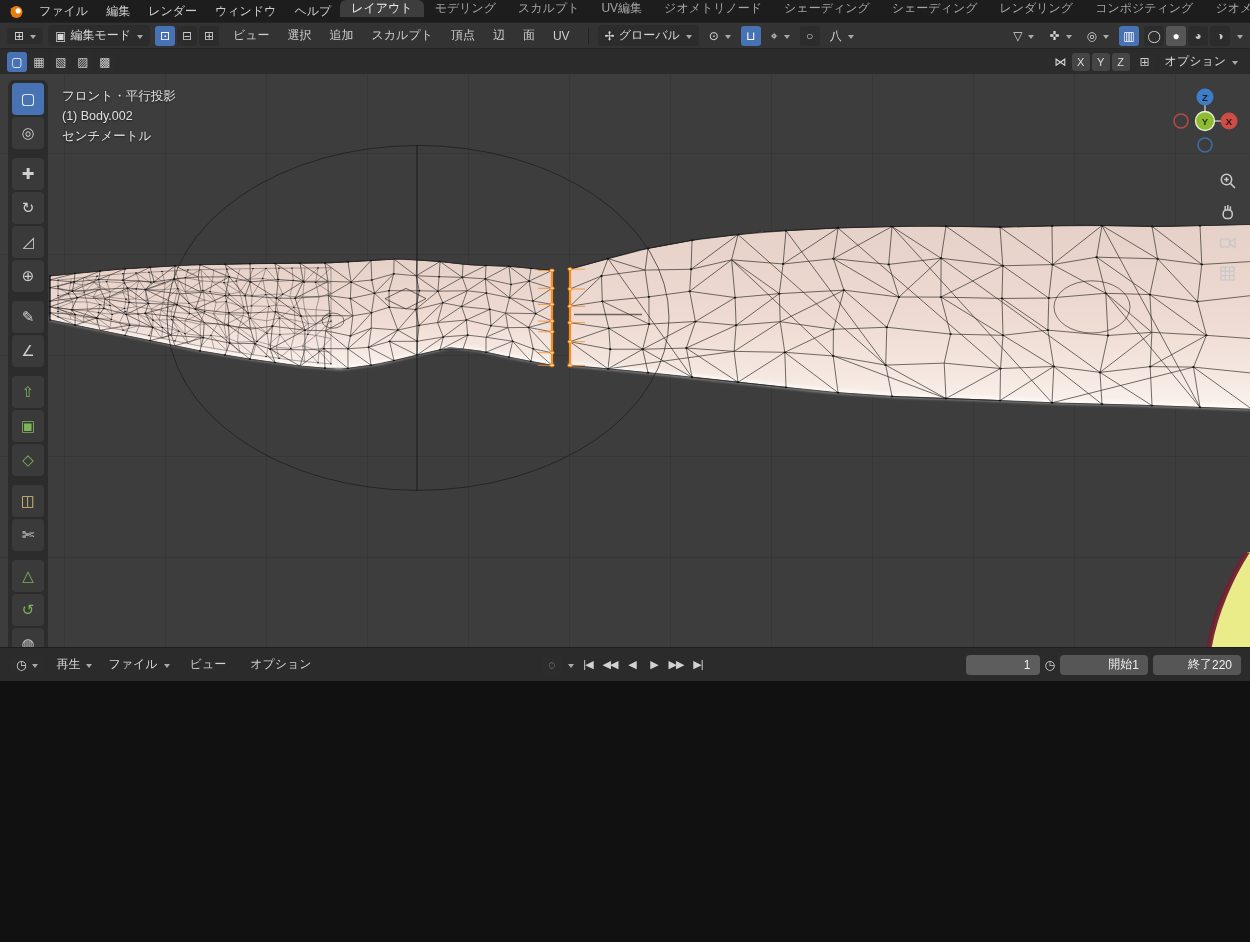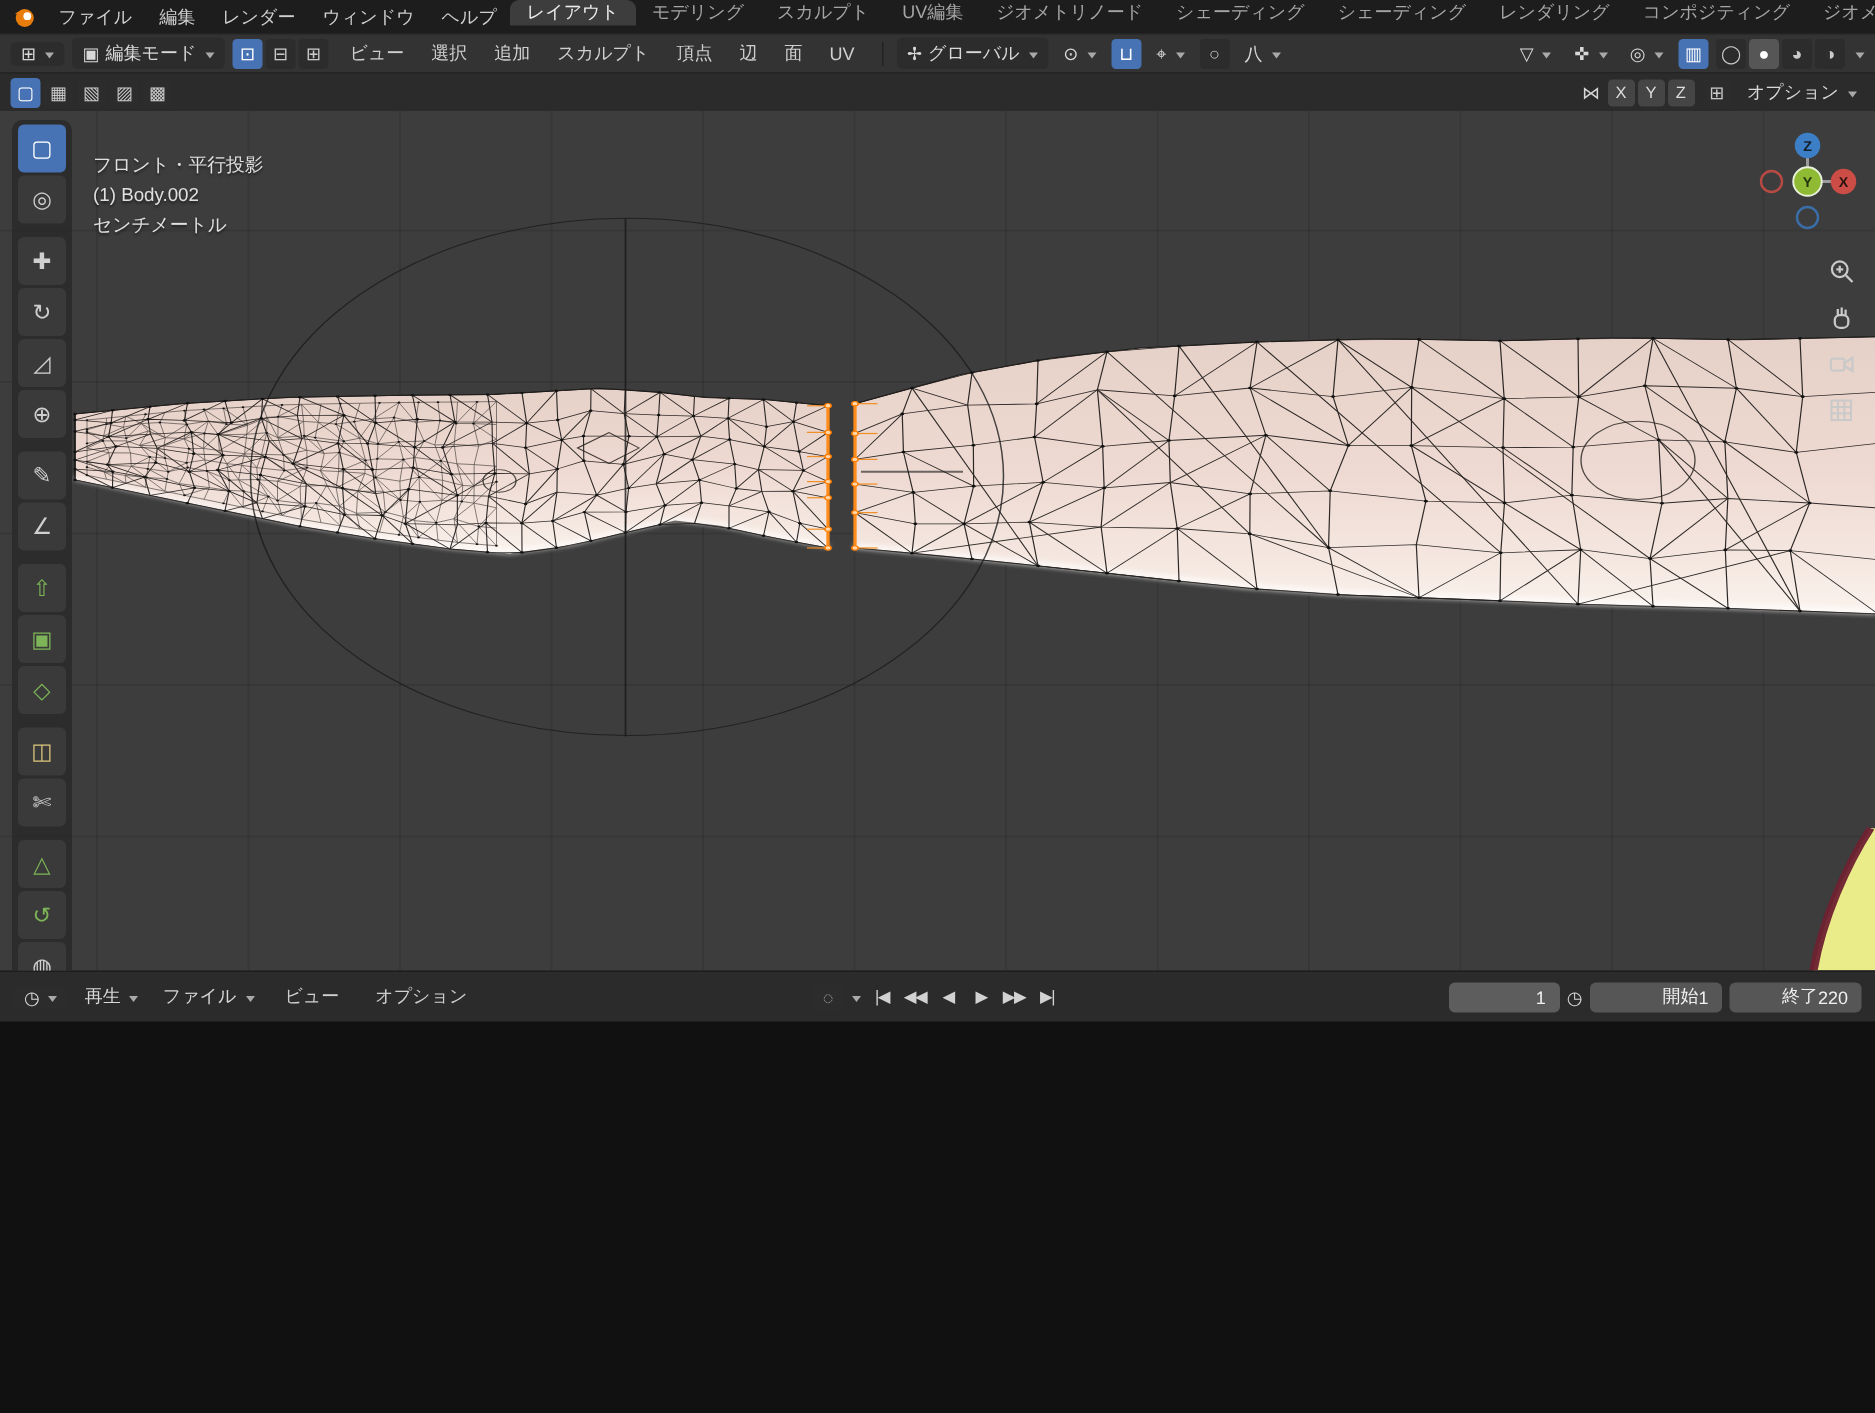--- a/index.html
+++ b/index.html
@@ -1,18 +1,18 @@
 <!DOCTYPE html>
 <html><head>
 <meta charset="utf-8">
 <style>
   *{box-sizing:border-box;margin:0;padding:0}
   html,body{background:#111}
   body{font-family:"Liberation Sans","DejaVu Sans",sans-serif;-webkit-font-smoothing:antialiased;user-select:none}
-  .app{width:1250px;height:681px;position:relative;overflow:hidden;display:flex;flex-direction:column;background:#404040;color:#d6d6d6}
+  .app{width:1250px;height:681px;position:relative;overflow:hidden;display:flex;flex-direction:column;background:#1d4ed8;color:#d6d6d6}
 
   
   .topbar{height:22px;background:#1d1d1d;display:flex;align-items:stretch;font-size:12px;flex:0 0 auto}
   .logo{display:flex;align-items:center;padding:0 6px 0 9px}
   .menus{display:flex;align-items:stretch}
   .menu-item{display:flex;align-items:center;padding:0 9px;color:#cfcfcf;cursor:default;white-space:nowrap}
   .tabs{display:flex;align-items:flex-start;margin-left:0;overflow:hidden}
   .tab{display:flex;align-items:center;padding:0 11px;color:#a5a5a5;border-radius:6px 6px 0 0;white-space:nowrap;cursor:default}
   .tab.active{background:#3d3d3d;color:#ececec}
 
@@ -28,21 +28,21 @@
   .mini.active{background:#4772b3;color:#fff}
   .sep{width:1px;height:16px;background:#232323;margin:0 4px}
   .right{margin-left:auto;display:inline-flex;align-items:center;gap:5px}
   .xyz{width:18px;height:18px;background:#454545;border-radius:3px;display:inline-flex;align-items:center;justify-content:center;font-size:11px;color:#dcdcdc;cursor:default}
 
   
   .viewport{flex:1;position:relative;background-color:#3d3d3d;overflow:hidden;
     background-image:linear-gradient(rgba(0,0,0,.10) 1px,transparent 1px),linear-gradient(90deg,rgba(0,0,0,.10) 1px,transparent 1px);
     background-size:101px 101px;background-position:-37px -22px}
   #mesh-svg{position:absolute;inset:0;width:100%;height:100%;z-index:1}
-  .overlay-text{position:absolute;left:62px;top:26px;z-index:3;font-size:12.5px;line-height:1.6;color:#e0e0e0;text-shadow:0 1px 2px rgba(0,0,0,.55)}
+  .overlay-text{position:absolute;left:62px;top:12px;z-index:3;font-size:12.5px;line-height:1.6;color:#e0e0e0;text-shadow:0 1px 2px rgba(0,0,0,.55)}
   .lefttools{position:absolute;left:8px;top:6px;z-index:4;width:40px;background:rgba(42,42,42,.92);border-radius:7px;padding:3px;display:flex;flex-direction:column;gap:2px;align-items:center}
   .tool{width:32px;height:32px;border-radius:4px;background:#3a3a3a;color:#cfcfcf;display:flex;align-items:center;justify-content:center;font-size:15px;cursor:default}
   .tool.active{background:#4772b3;color:#fff}
   .gizmo{position:absolute;right:6px;top:8px;z-index:4}
   .side-icons{position:absolute;right:11px;top:96px;z-index:4;display:flex;flex-direction:column;gap:9px;align-items:center}
   .side-ic{width:22px;height:22px;display:flex;align-items:center;justify-content:center;border-radius:50%;cursor:default}
 
   
   .timeline{height:34px;background:#2b2b2b;border-top:1px solid #1e1e1e;display:flex;align-items:center;padding:0 9px;gap:6px;font-size:12px;flex:0 0 auto;position:relative}
   .tl-center{position:absolute;left:50%;top:0;height:100%;transform:translateX(-50%);display:flex;align-items:center;gap:4px}

